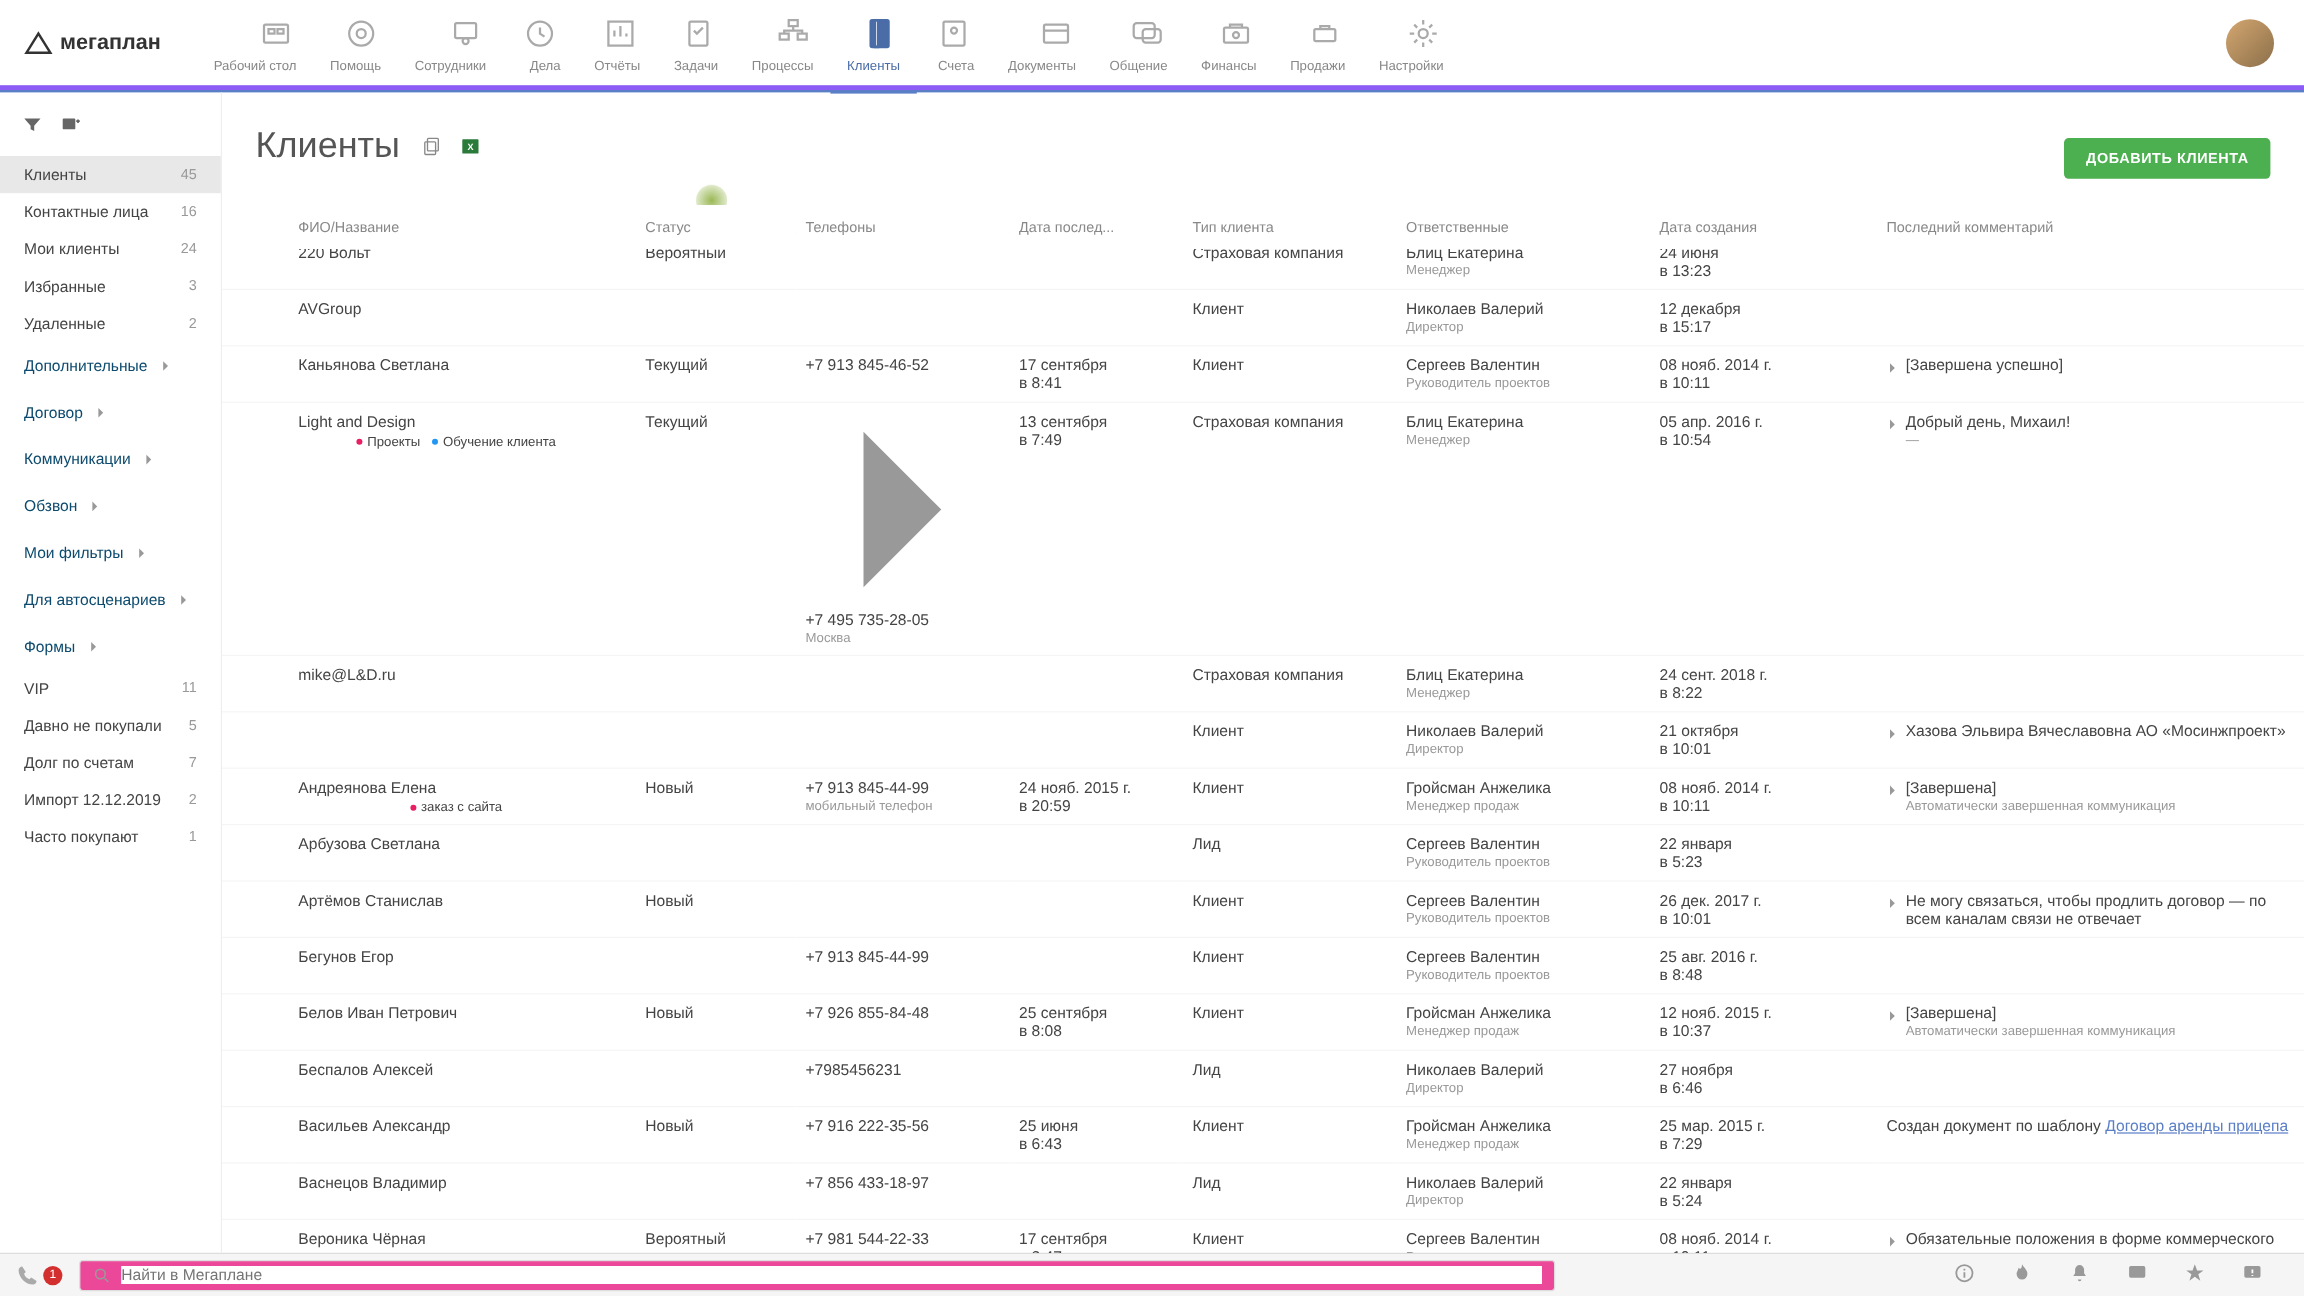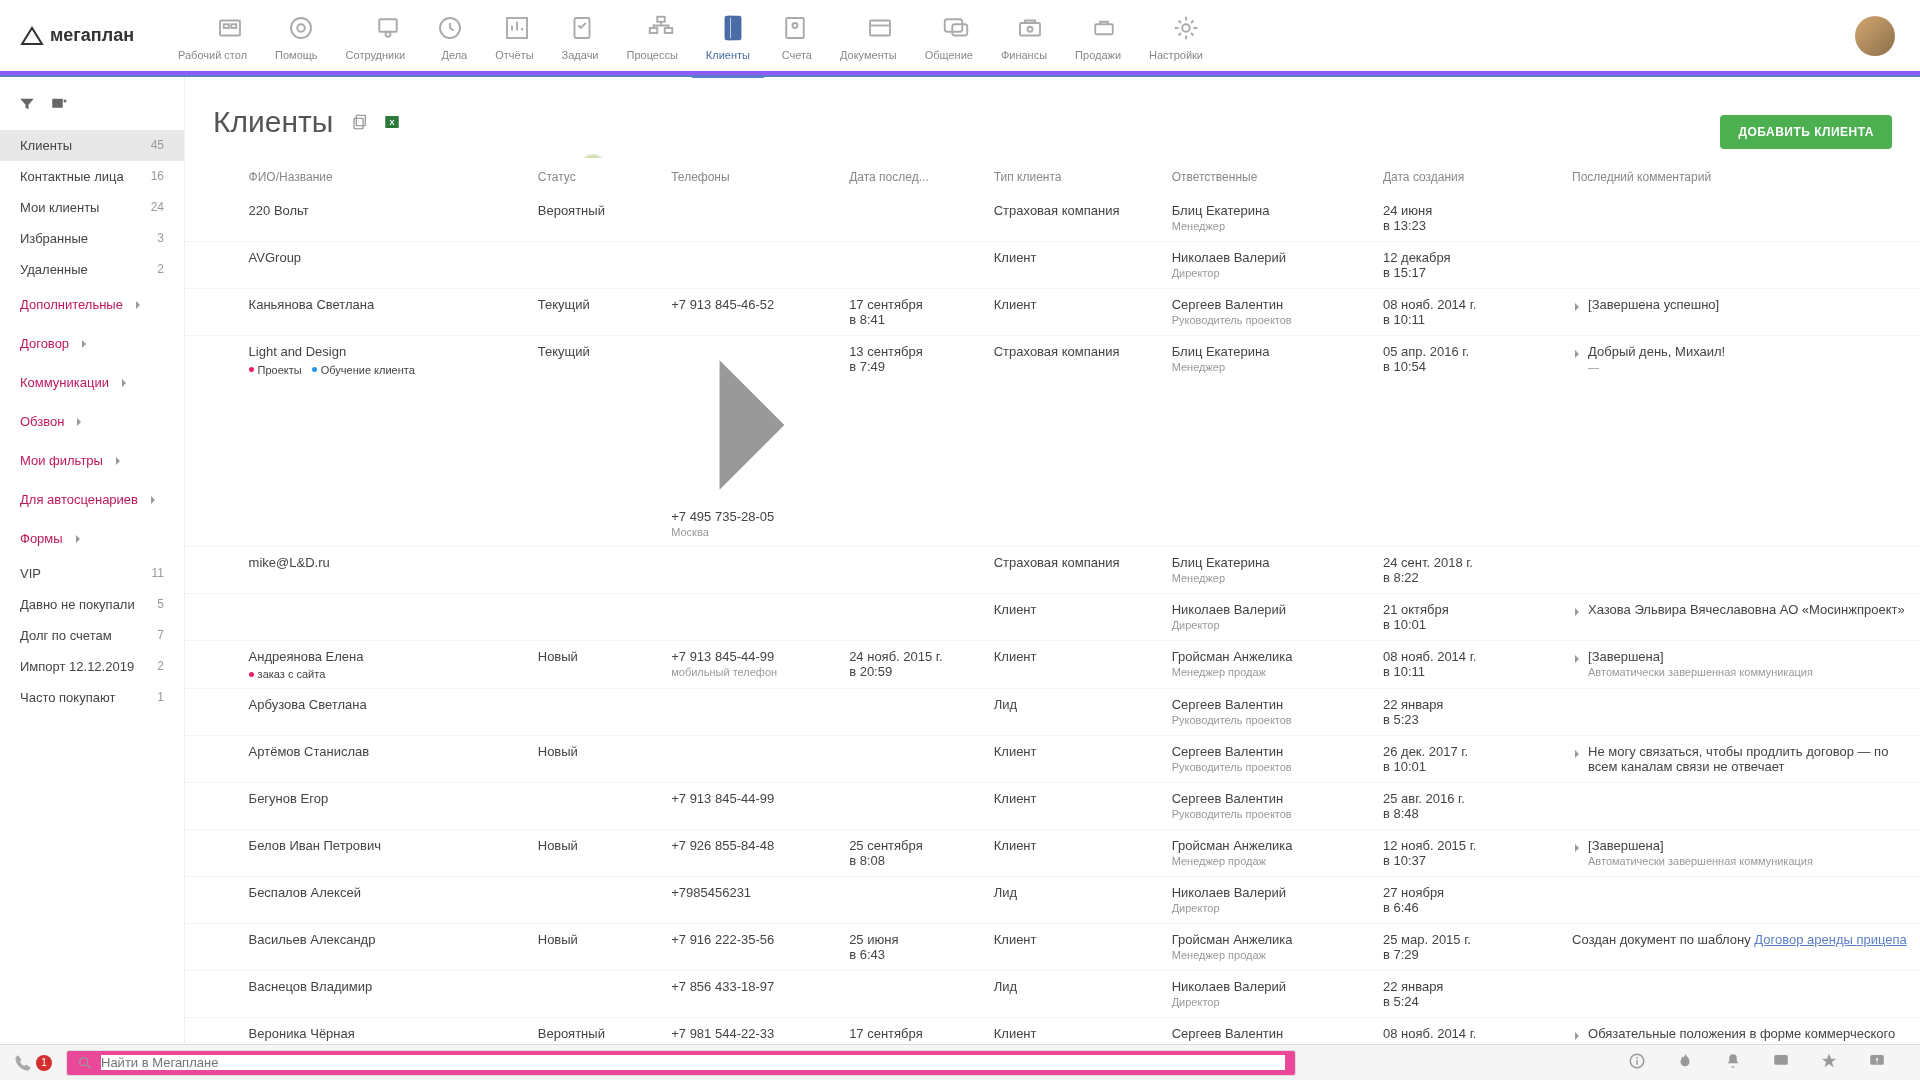--- a/index.html
+++ b/index.html
@@ -16,38 +16,38 @@
 .nav-item.active .nav-icon svg { stroke: #4a6da7; fill: #4a6da7; }
 .avatar { width: 40px; height: 40px; border-radius: 50%; background: linear-gradient(135deg, #d4a770, #8b6f4a); margin-left: auto; position: absolute; right: 25px; }
 .accent-bar { height: 2px; background: linear-gradient(90deg, #5b7fc7, #5b7fc7); }
 .main { display: flex; height: calc(100% - 77px - 36px); }
 .sidebar { width: 185px; border-right: 1px solid #eee; padding: 10px 0; }
 .sb-tools { display: flex; gap: 14px; padding: 8px 18px 14px; }
 .sb-tools svg { width: 18px; height: 18px; fill: #666; }
 .sb-item { display: flex; justify-content: space-between; padding: 8px 20px; cursor: pointer; color: #444; font-size: 13px; }
 .sb-item.active { background: #e8e8e8; font-weight: 500; }
 .sb-count { color: #999; font-size: 12px; }
-.sb-group { display: flex; align-items: center; padding: 12px 20px; cursor: pointer; color: #be185d; font-size: 13px; }
+.sb-group { display: flex; align-items: center; padding: 12px 20px; cursor: pointer; color: #0c4a6e; font-size: 13px; }
 .sb-group svg { width: 10px; height: 10px; margin-left: 10px; fill: #999; }
 .content { flex: 1; overflow: hidden; display: flex; flex-direction: column; }
 .page-header { display: flex; align-items: center; padding: 18px 28px 8px; }
 .page-title { font-size: 30px; font-weight: 400; color: #555; margin-right: 18px; }
 .hdr-icon { width: 18px; height: 18px; margin-right: 14px; cursor: pointer; }
 .hdr-icon svg { width: 100%; height: 100%; stroke: #888; fill: none; stroke-width: 1.5; }
 .excel-icon svg { fill: #2a7a3a; stroke: none; }
 .cursor-hl { width: 26px; height: 26px; border-radius: 50%; background: radial-gradient(circle, #9ab855 0%, rgba(154,184,85,0.3) 70%, transparent 100%); position: absolute; left: 580px; top: 154px; }
 .add-btn { margin-left: auto; background: #4caf50; color: #fff; padding: 10px 18px; border-radius: 4px; font-size: 12px; font-weight: bold; letter-spacing: 0.5px; cursor: pointer; margin-top: 20px; }
 .table-wrap { flex: 1; overflow-y: auto; }
 table { width: 100%; border-collapse: collapse; }
-thead th { text-align: left; padding: 10px 8px; font-weight: 400; color: #888; font-size: 12px; border-bottom: 1px solid #eee; position: sticky; top: 1px; background: #fff; }
+thead th { text-align: left; padding: 10px 8px; font-weight: 400; color: #888; font-size: 12px; border-bottom: 1px solid #eee; position: sticky; top: 14px; background: #fff; }
 thead th:first-child { padding-left: 28px; width: 40px; }
 tbody td { padding: 8px 8px; vertical-align: top; font-size: 13px; color: #444; border-bottom: 1px solid #f5f5f5; }
 tbody td:first-child { padding-left: 28px; }
 .sub { font-size: 11px; color: #999; margin-top: 2px; }
-.tags { margin-top: 3px; font-size: 11px; }
+.tags { margin-top: 3px; font-size: 11px; text-align: center; }
 .tag { display: inline-flex; align-items: center; margin-right: 10px; }
 .dot { width: 5px; height: 5px; border-radius: 50%; margin-right: 4px; }
 .dot-pink { background: #e91e63; }
 .dot-blue { background: #2196f3; }
 .dot-orange { background: #ff9800; }
 .comment-wrap { display: flex; align-items: flex-start; }
 .chev { width: 10px; height: 10px; margin-right: 6px; margin-top: 3px; flex-shrink: 0; }
 .chev svg { width: 100%; height: 100%; fill: #999; }
 .link { color: #5b7fc7; text-decoration: underline; }
 .bottombar { height: 36px; background: #f5f5f5; border-top: 1px solid #ddd; display: flex; align-items: center; padding: 0 14px; }

